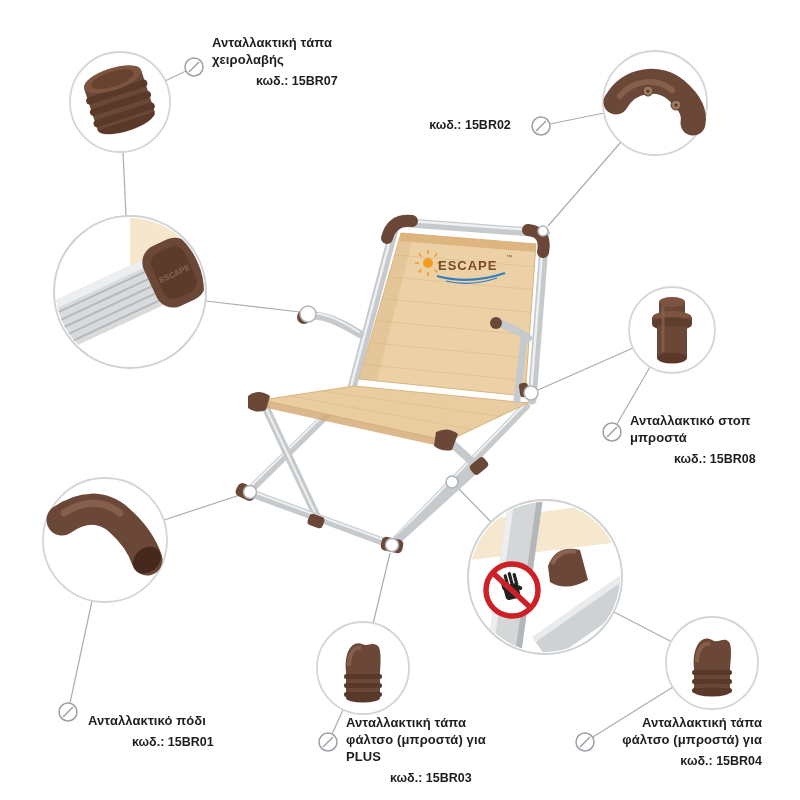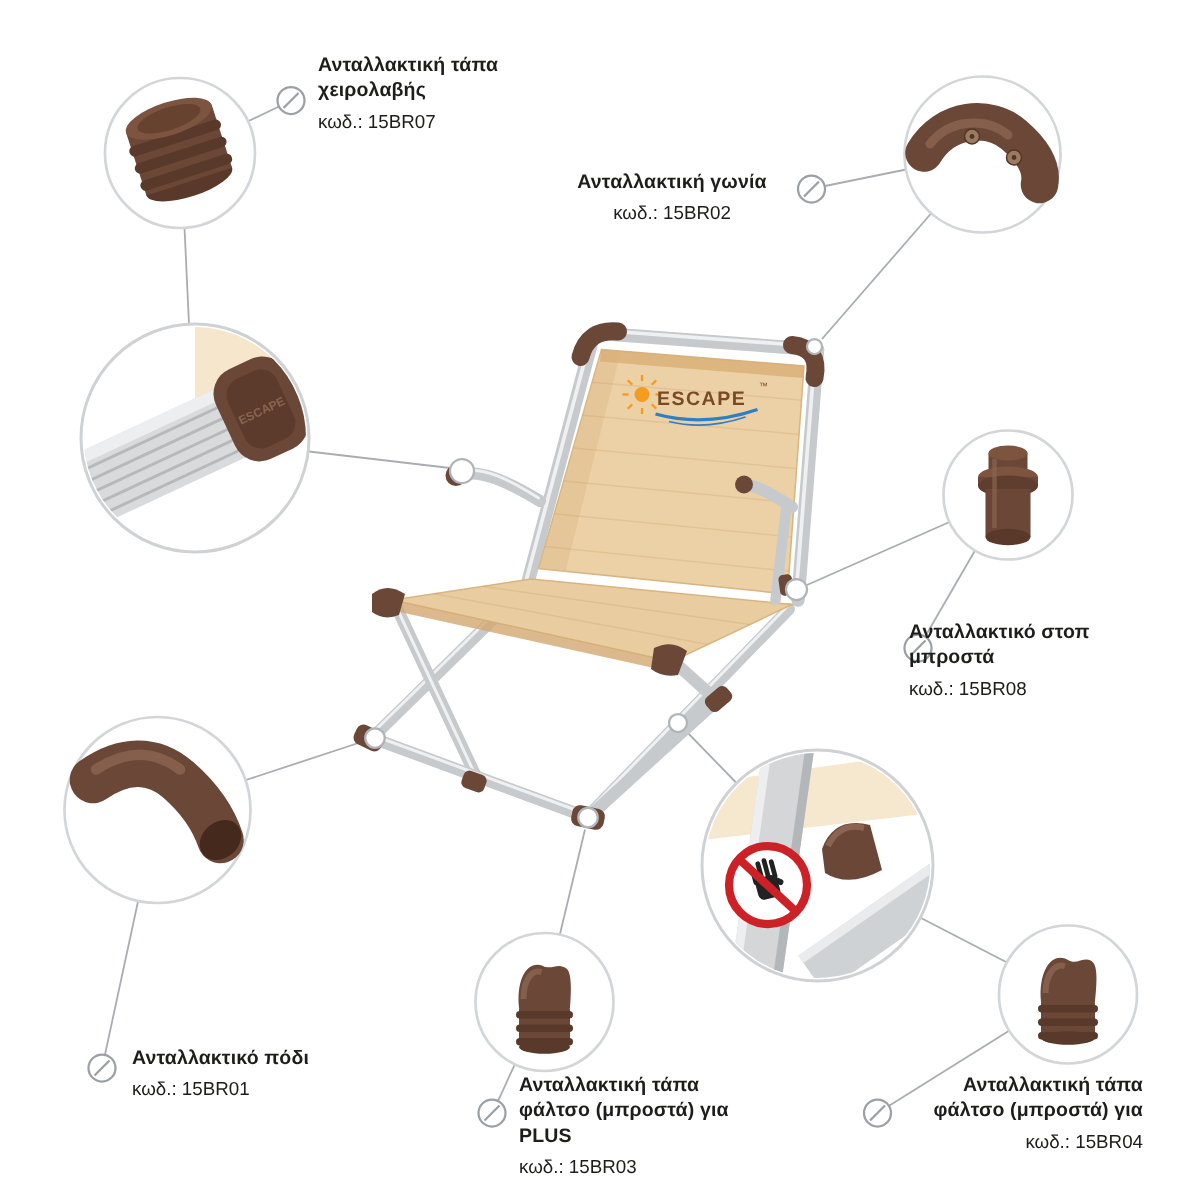--- a/index.html
+++ b/index.html
@@ -2,21 +2,21 @@
 <html><head>
 <meta charset="utf-8">
 <style>
   * { margin:0; padding:0; box-sizing:border-box; }
   html,body { background:#ffffff; }
   body { font-family:"Liberation Sans","DejaVu Sans",sans-serif; color:#1d1d1b; }
   .canvas { position:relative; width:800px; height:800px; background:#ffffff; overflow:hidden; }
   .layer { position:absolute; left:0; top:0; }
   .label { position:absolute; white-space:nowrap; }
   .label .t { font-size:13px; font-weight:700; line-height:17px; letter-spacing:.1px; }
-  .label .c { font-size:12.5px; font-weight:400; margin-top:6px; }
+  .label .c { font-size:12.5px; font-weight:700; margin-top:6px;margin-left:44px; }
   .align-center { text-align:center; }
   .align-right { text-align:right; }
 </style>
 </head>
 <body>
 
 <div class="canvas">
 
 <svg class="layer" width="800" height="800" viewBox="0 0 800 800">
   <defs>
@@ -314,31 +314,30 @@
   </g>
 </svg>
 
 <div class="label" style="left:212px; top:34px;">
   <div class="t">Ανταλλακτική τάπα</div>
   <div class="t">χειρολαβής</div>
   <div class="c">κωδ.: 15BR07</div>
 </div>
 
 <div class="label align-center" style="left:348px; top:112px; width:200px;">
-  <div class="t">Ανταλλακτική γωνία</div>
   <div class="c">κωδ.: 15BR02</div>
 </div>
 
-<div class="label" style="left:606px; top:412px;">
+<div class="label" style="left:630px; top:412px;">
   <div class="t">Ανταλλακτικό στοπ</div>
   <div class="t">μπροστά</div>
   <div class="c">κωδ.: 15BR08</div>
 </div>
 
-<div class="label" style="left:88px; top:696px;">
+<div class="label" style="left:88px; top:712px;">
   <div class="t">Ανταλλακτικό πόδι</div>
   <div class="c">κωδ.: 15BR01</div>
 </div>
 
 <div class="label" style="left:346px; top:714px;">
   <div class="t">Ανταλλακτική τάπα</div>
   <div class="t">φάλτσο (μπροστά) για</div>
   <div class="t">PLUS</div>
   <div class="c">κωδ.: 15BR03</div>
 </div>

